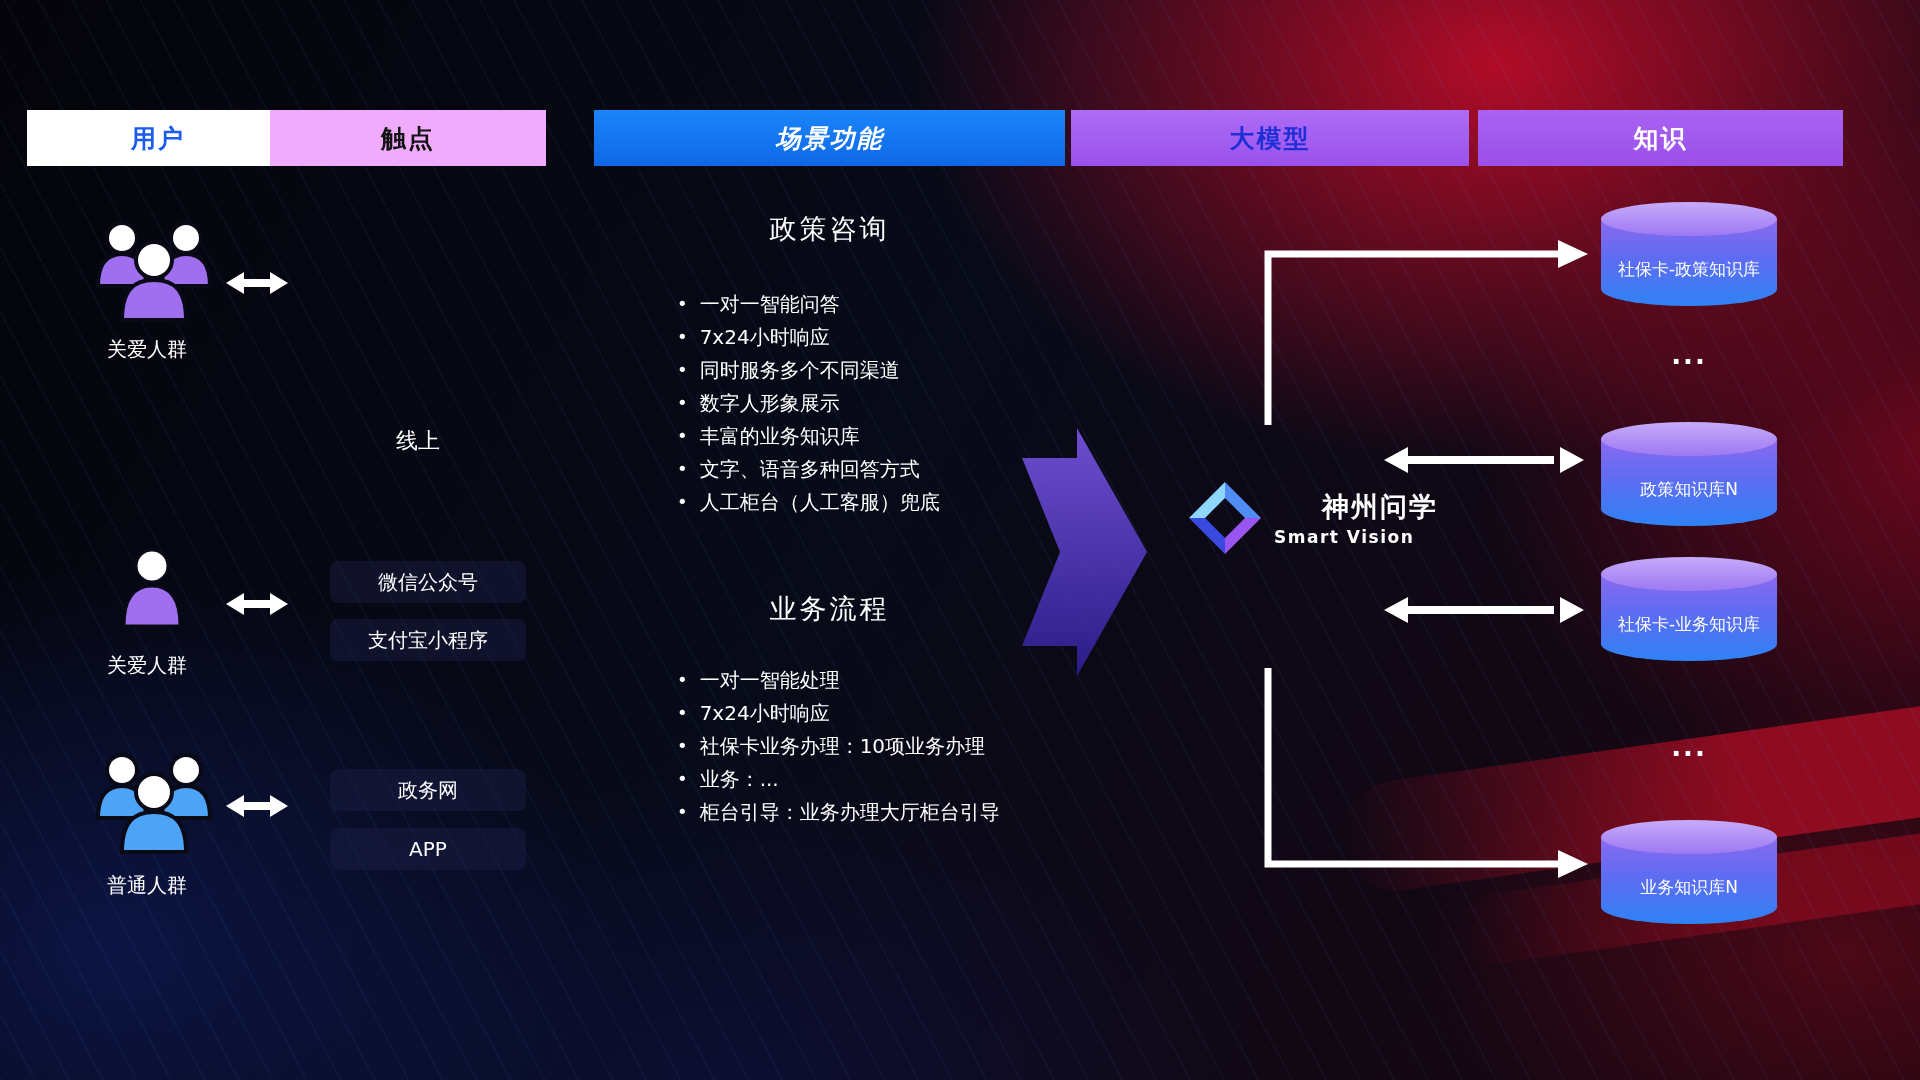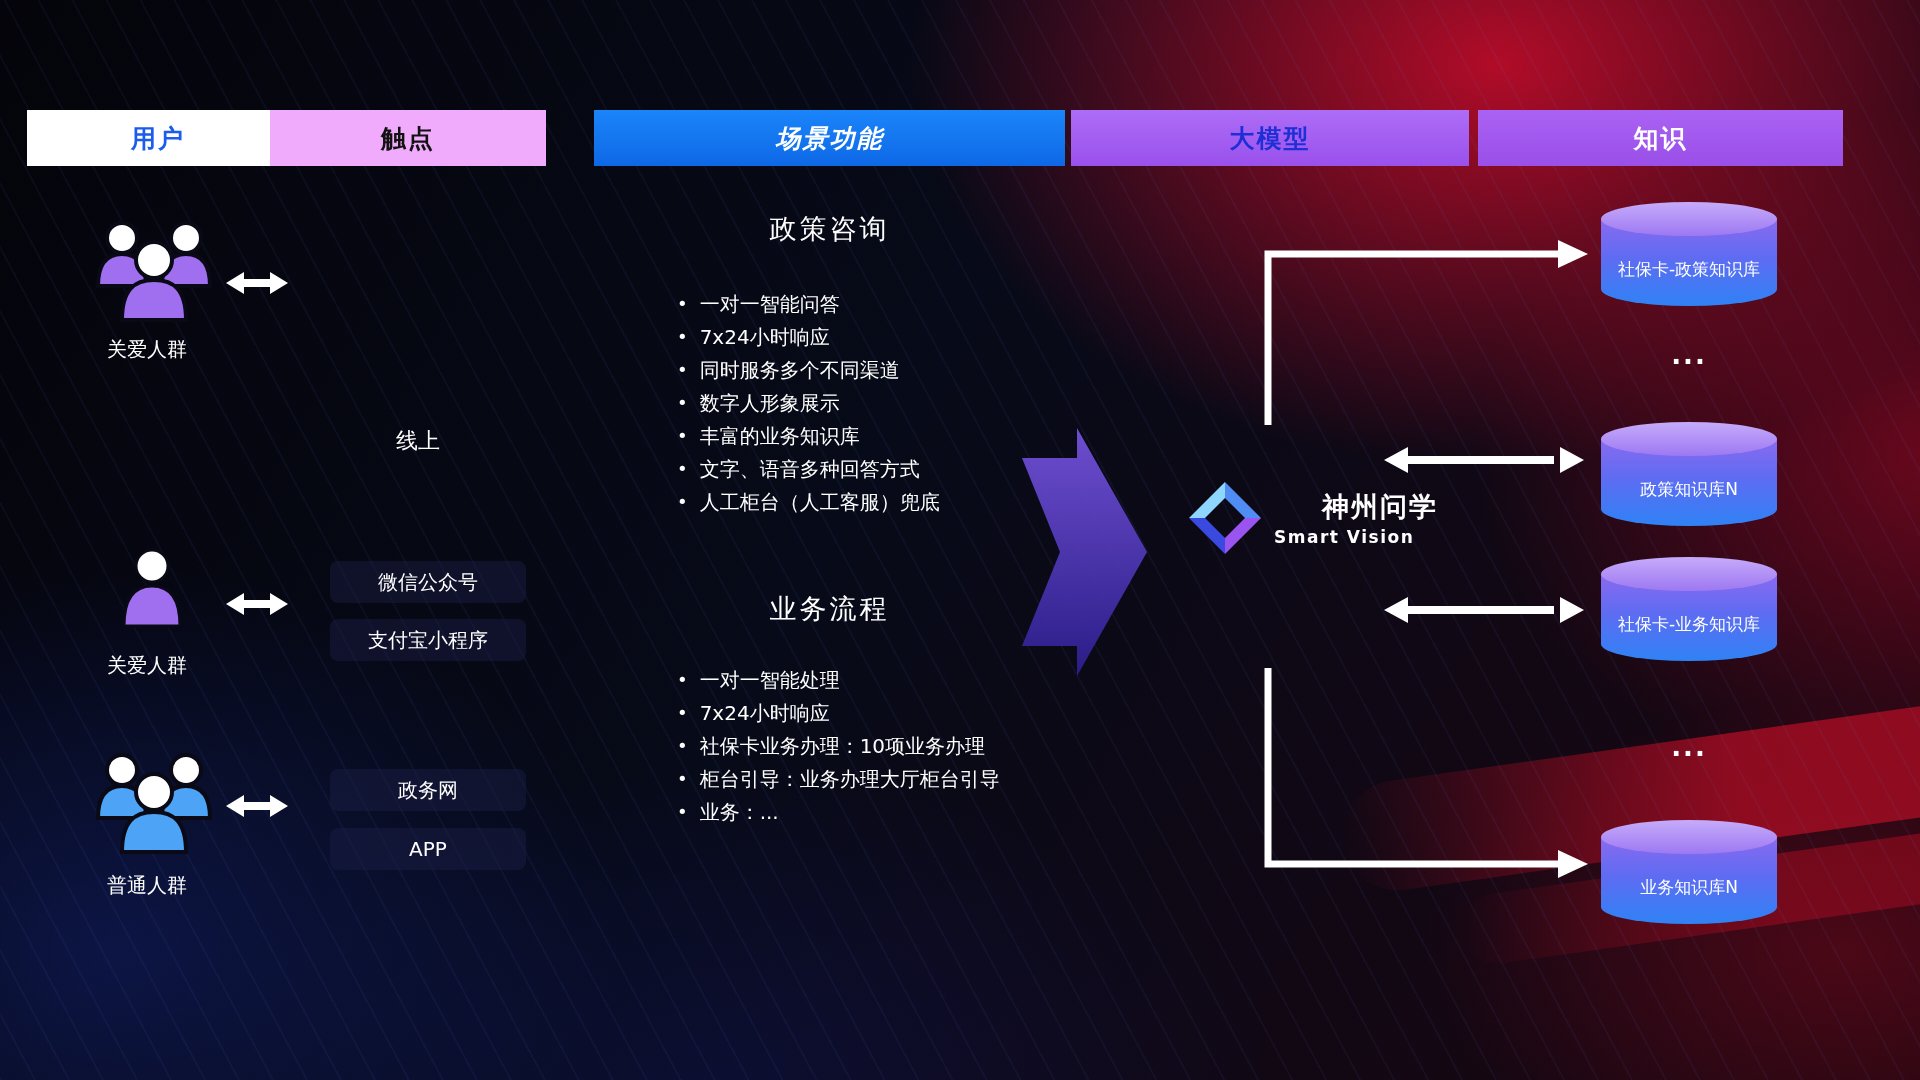--- a/index.html
+++ b/index.html
@@ -143,22 +143,22 @@
     <li>丰富的业务知识库</li>
     <li>文字、语音多种回答方式</li>
     <li>人工柜台（人工客服）兜底</li>
   </ul>
 
   <div class="scene-title" style="top:591px;">业务流程</div>
   <ul class="bullets" style="top:664px;">
     <li>一对一智能处理</li>
     <li>7x24小时响应</li>
     <li>社保卡业务办理：10项业务办理</li>
+    <li>业务：...</li>
     <li>柜台引导：业务办理大厅柜台引导</li>
-    <li>业务：...</li>
   </ul>
 
   <svg class="icon-abs" style="left:1022px; top:428px;" width="125" height="248" viewBox="0 0 125 248">
     <defs>
       <linearGradient id="bigArrowGrad" x1="0" y1="0" x2="0" y2="1">
         <stop offset="0" stop-color="#7b57e8"></stop>
         <stop offset="1" stop-color="#2e1f96"></stop>
       </linearGradient>
     </defs>
     <polygon points="0,30 55,30 55,0 125,124 55,248 55,218 0,218 38,124" fill="url(#bigArrowGrad)" opacity="0.88"></polygon>

